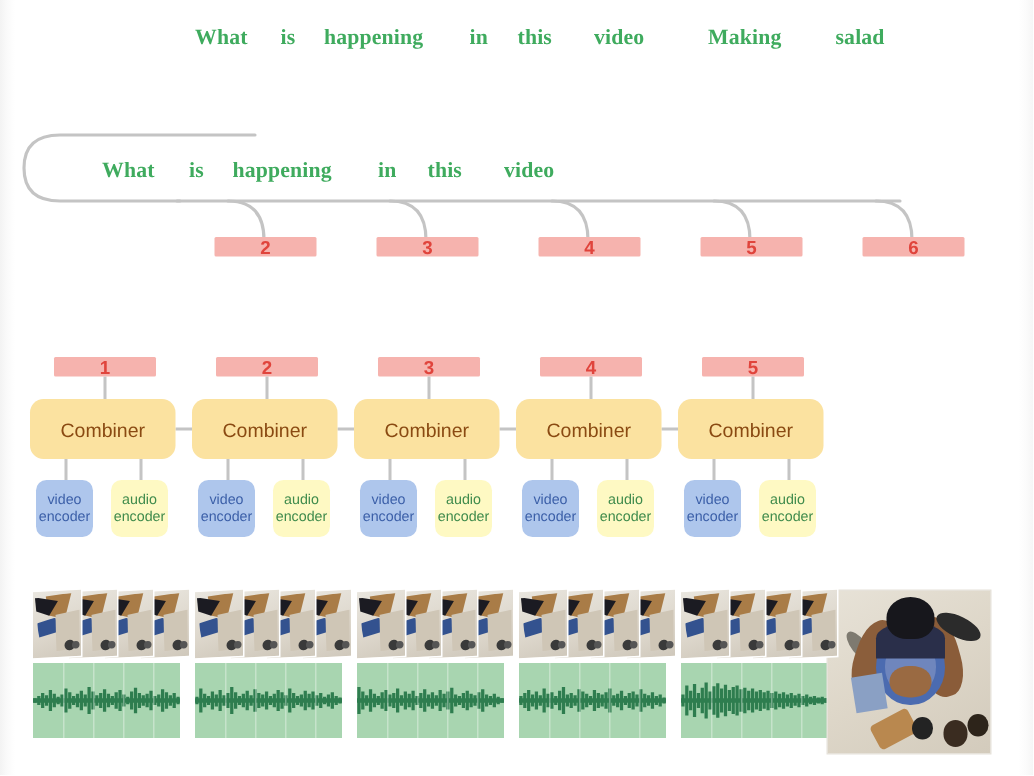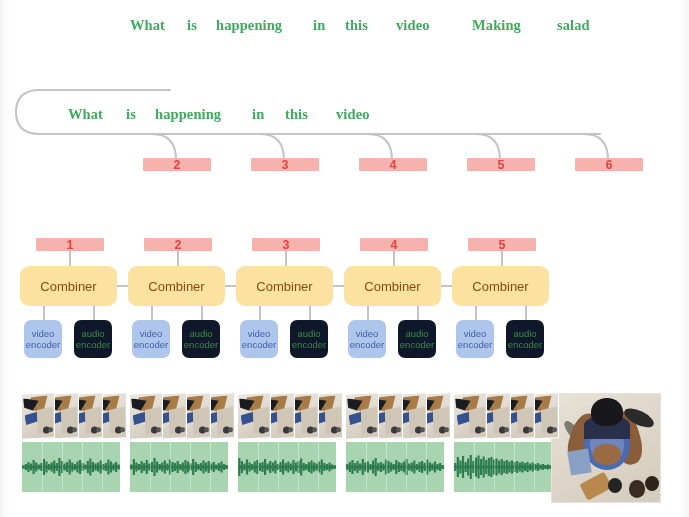--- a/index.html
+++ b/index.html
@@ -67,21 +67,21 @@
   .enc{
     position:absolute;
     border-radius:7px;
     width:38px;height:38px;
     display:flex;flex-direction:column;align-items:center;justify-content:center;
     font-size:9.5px;
     line-height:11px;
     text-align:center;
   }
   .enc.video{background:#aec6ec;color:#3b5fa8;}
-  .enc.audio{background:#0f172a;color:#3f8b4c;}
+  .enc.audio{background:#fef9c3;color:#3f8b4c;}
   .enc span{display:block;}
 
   
   .vline{position:absolute;background:#c4c4c4;width:1.6px;}
   .hline{position:absolute;background:#c4c4c4;height:1.6px;}
 
   
   .media-group{position:absolute;}
   .frames{position:relative;height:48px;}
   .frame{

